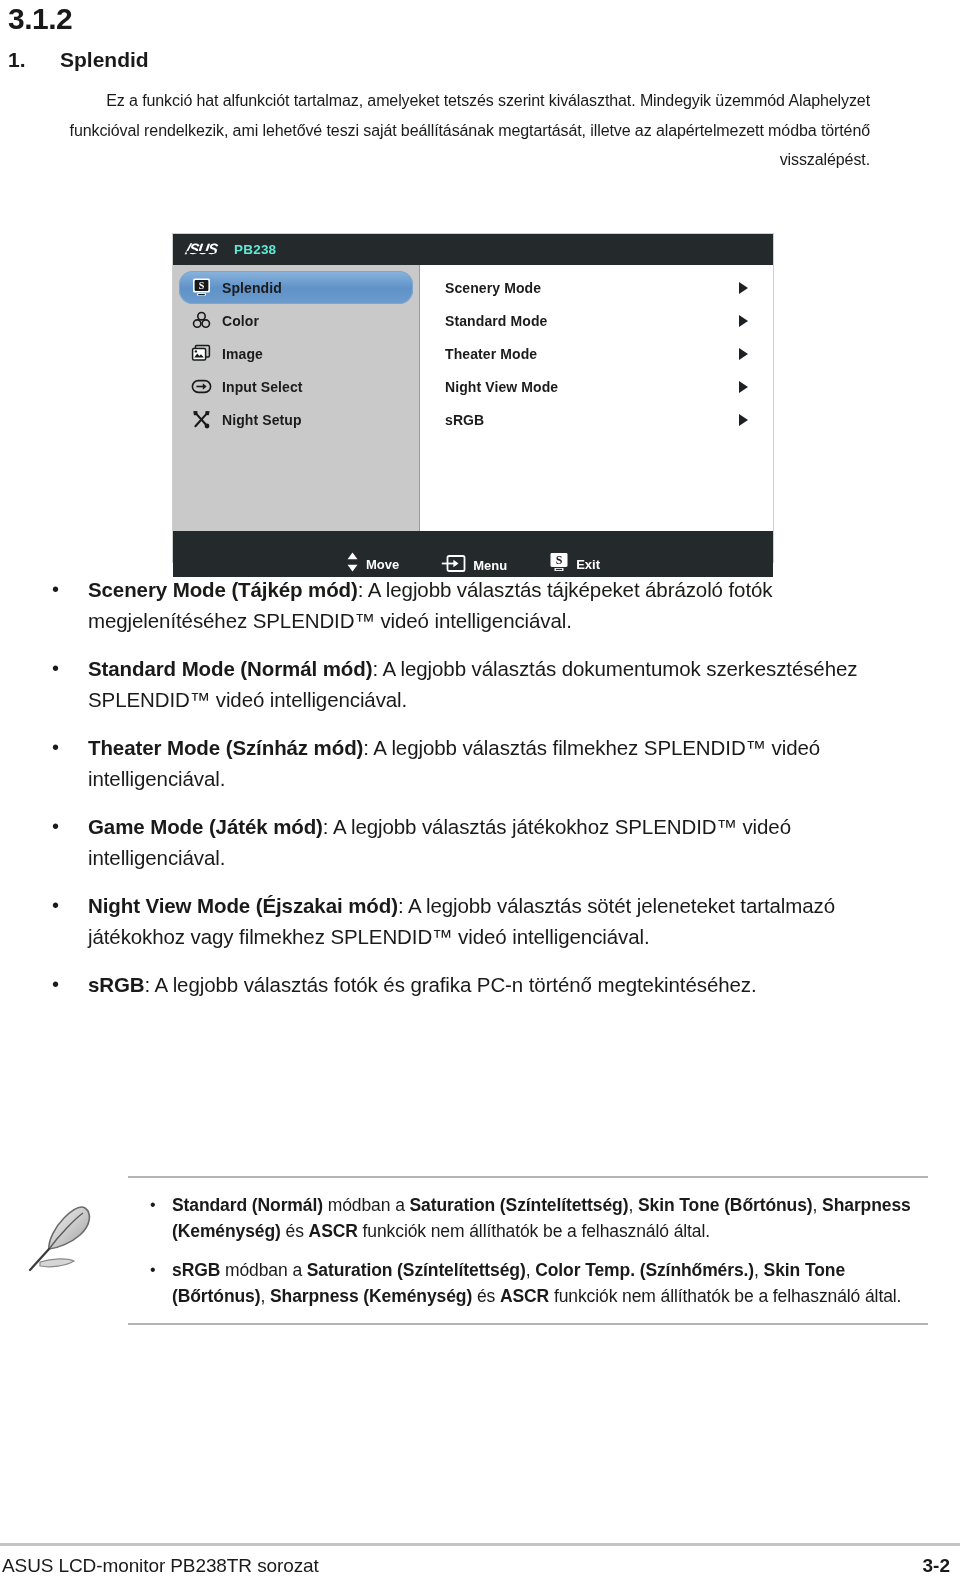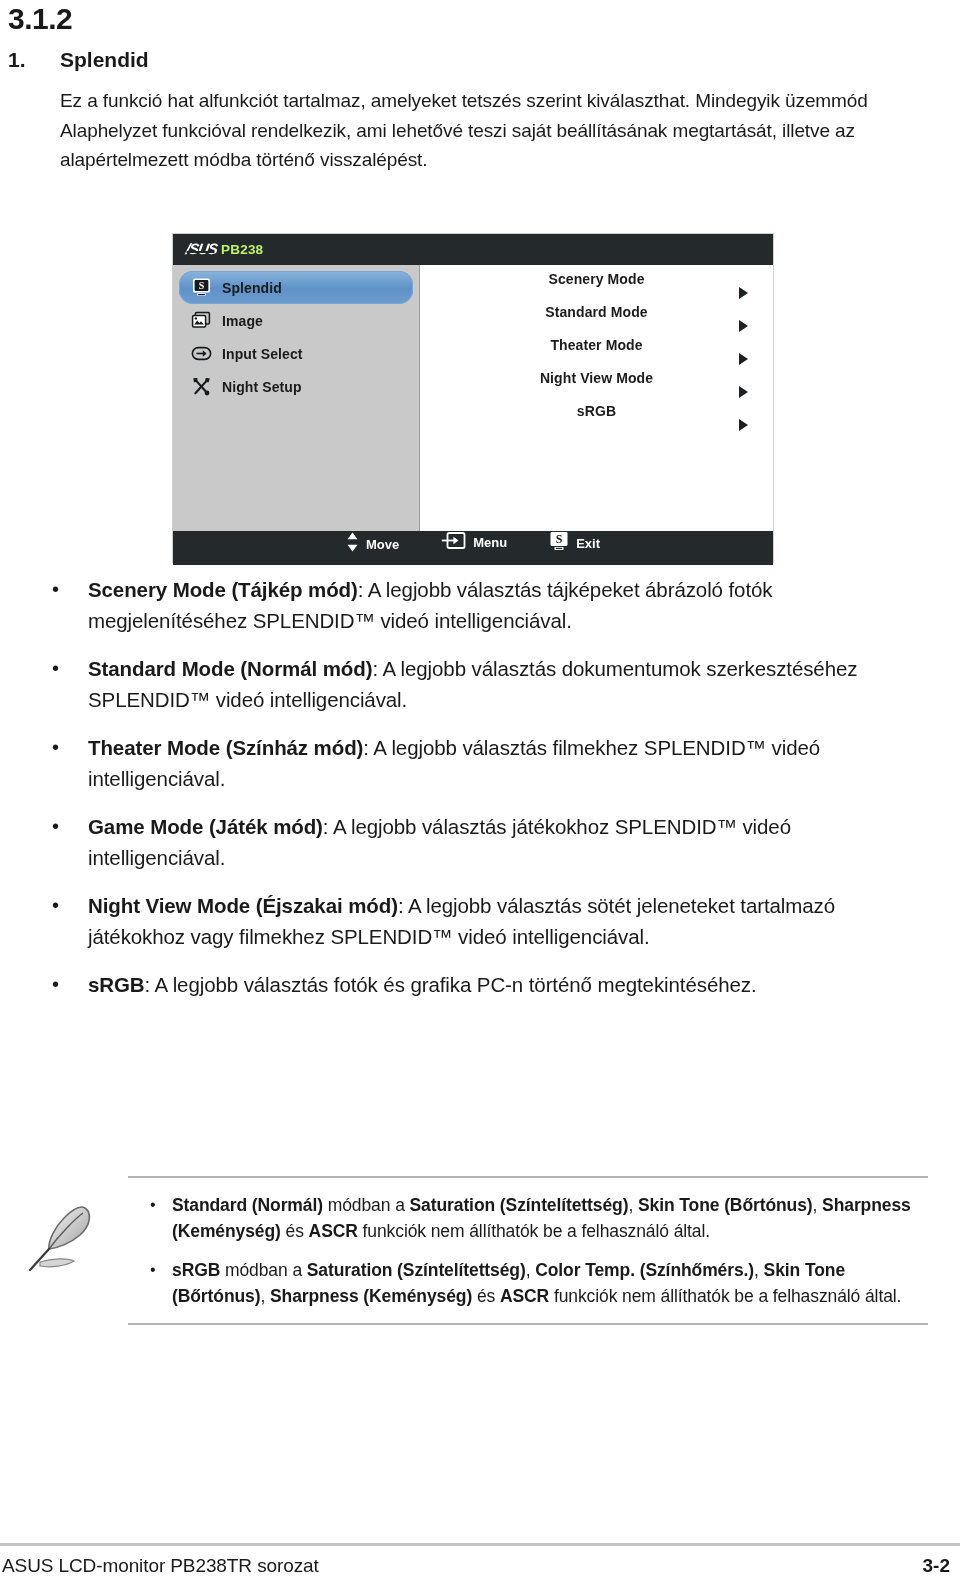--- a/index.html
+++ b/index.html
@@ -62,23 +62,24 @@
   .item-title {
     font-size: 21px;
     font-weight: bold;
   }
 
   .intro {
     position: absolute;
     left: 60px;
     top: 86px;
     width: 810px;
-    font-size: 19px;
+    font-size: 16px;
     line-height: 29.5px;
     letter-spacing: -0.1px;
+    text-align: right;
   }
 
   
   .osd {
     position: absolute;
     left: 173px;
     top: 234px;
     width: 600px;
     height: 328px;
     background: #c9c9c9;
@@ -109,22 +110,22 @@
     position: absolute;
     left: 1px;
     right: 2px;
     bottom: 3px;
     height: 2px;
     background: #24292c;
   }
   .osd-model {
     font-size: 13.5px;
     font-weight: bold;
-    color: #bef264;
-    margin-left: 4px;
+    color: #5eead4;
+    margin-left: 17px;
     letter-spacing: 0.2px;
   }
 
   .osd-body {
     display: flex;
     height: 266px;
   }
   .osd-left {
     width: 247px;
     flex: none;
@@ -169,42 +170,41 @@
     color: #1b1b1b;
     letter-spacing: 0.1px;
   }
 
   .opt-row {
     height: 33px;
     display: flex;
     align-items: center;
     padding: 0 25px 0 25px;
     box-sizing: border-box;
-    flex-direction: column;
   }
   .opt-label {
     font-size: 14px;
     font-weight: bold;
     color: #1b1b1b;
     letter-spacing: 0.1px;
   }
   .opt-arrow {
     margin-left: auto;
     width: 0;
     height: 0;
     border-left: 9px solid #1d2124;
     border-top: 6px solid transparent;
     border-bottom: 6px solid transparent;
   }
 
   .osd-footer {
-    height: 34px;
+    height: 46px;
     background: #24292c;
     display: flex;
-    align-items: flex-start;
+    align-items: flex-end;
     justify-content: center;
     gap: 42px;
   }
   .fitem {
     display: flex;
     align-items: center;
     gap: 7px;
   }
   .fitem-label {
     font-size: 13px;
@@ -343,20 +343,30 @@
               <rect x="2" y="1.5" width="17" height="14" rx="1.6" fill="#ffffff"></rect>
               <rect x="3.6" y="3" width="13.8" height="11" rx="1" fill="#17191b"></rect>
               <text x="10.5" y="11.8" font-family="Liberation Serif, serif" font-size="10" font-weight="bold" fill="#ffffff" text-anchor="middle">S</text>
               <rect x="6" y="16.3" width="9" height="2.3" rx="0.6" fill="#ffffff"></rect>
               <rect x="7.2" y="17" width="6.6" height="1.1" fill="#17191b"></rect>
             </svg>
           </span>
           <span class="menu-label">Splendid</span>
         </div>
 
+        <div class="menu-row">
+          <span class="menu-ico">
+            <svg width="21" height="21" viewBox="0 0 21 21">
+              <circle cx="10.5" cy="6.2" r="3.7" fill="none" stroke="#17191b" stroke-width="1.6"></circle>
+              <circle cx="6.2" cy="13.6" r="3.7" fill="none" stroke="#17191b" stroke-width="1.6"></circle>
+              <circle cx="14.8" cy="13.6" r="3.7" fill="none" stroke="#17191b" stroke-width="1.6"></circle>
+            </svg>
+          </span>
+          <span class="menu-label">Color</span>
+        </div>
 
         <div class="menu-row">
           <span class="menu-ico">
             <svg width="21" height="21" viewBox="0 0 21 21">
               <rect x="4.4" y="2.6" width="14" height="11.4" rx="1.2" fill="none" stroke="#17191b" stroke-width="1.5"></rect>
               <rect x="1.6" y="5.6" width="13" height="11.4" rx="1.2" fill="#ffffff" stroke="#17191b" stroke-width="1.5"></rect>
               <path d="M3.2 14.6 L6.2 10.4 L8.4 13.1 L10 11.2 L12.8 14.6 Z" fill="#17191b"></path>
               <circle cx="4.9" cy="8.4" r="1.2" fill="#17191b"></circle>
             </svg>
           </span>

